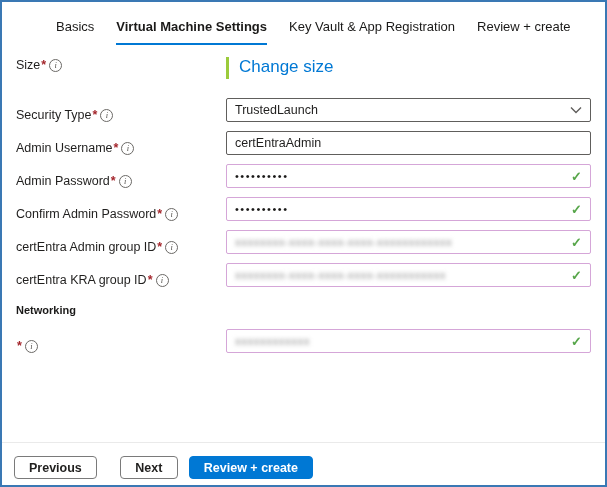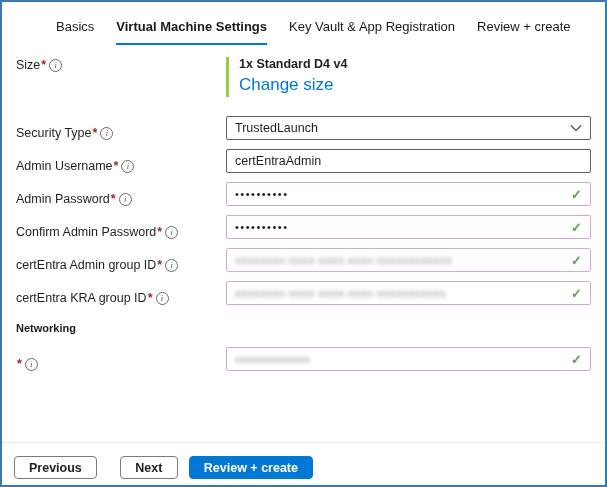--- a/index.html
+++ b/index.html
@@ -104,21 +104,20 @@
   <div class="form">
 
     <div class="row top">
       <div class="label-cell">
         <span>Size</span>
           <span class="req">*</span>
         <span class="info-i">i</span>
       </div>
       <div class="value-cell">
         <div class="size-block">
-          <div class="size-title">1x Standard D4 v4</div>
           <a class="link">Change size</a>
         </div>
       </div>
     </div>
 
     <div class="row">
       <div class="label-cell">
         <span>Security Type</span>
           <span class="req">*</span>
         <span class="info-i">i</span>

